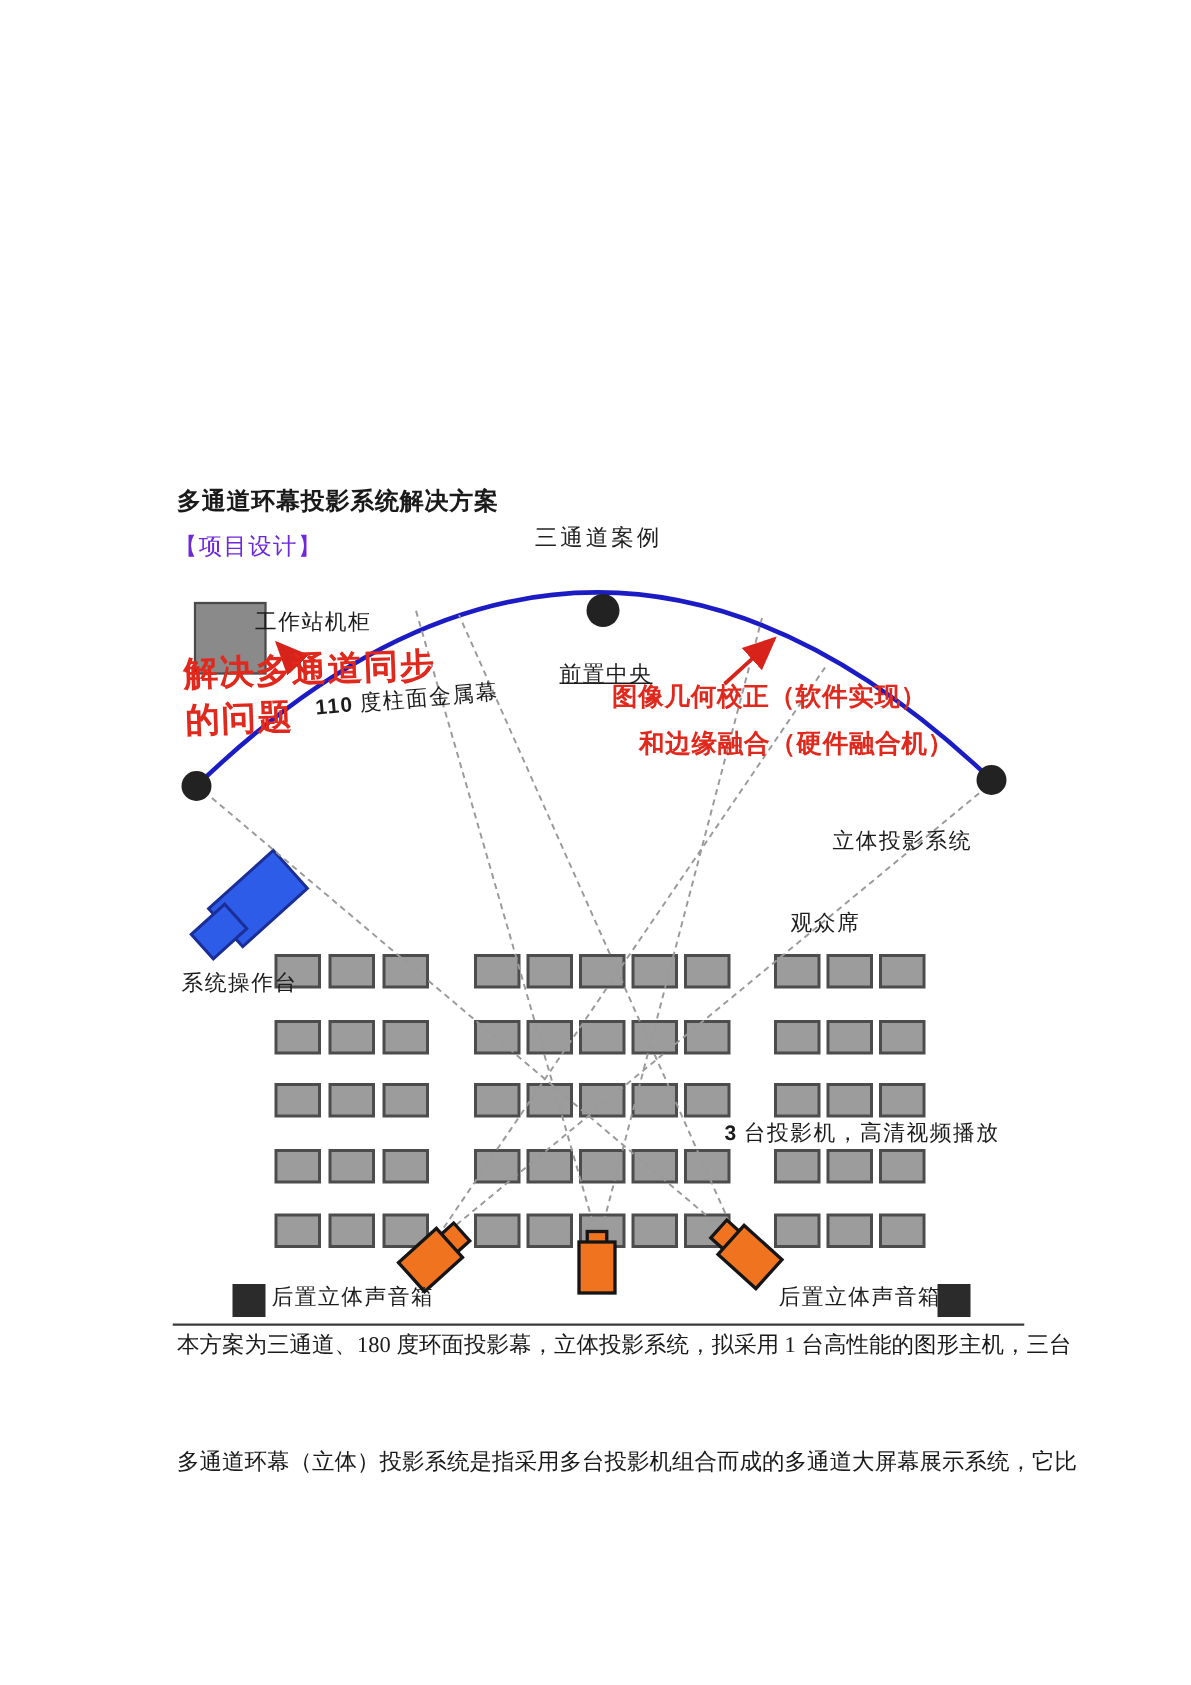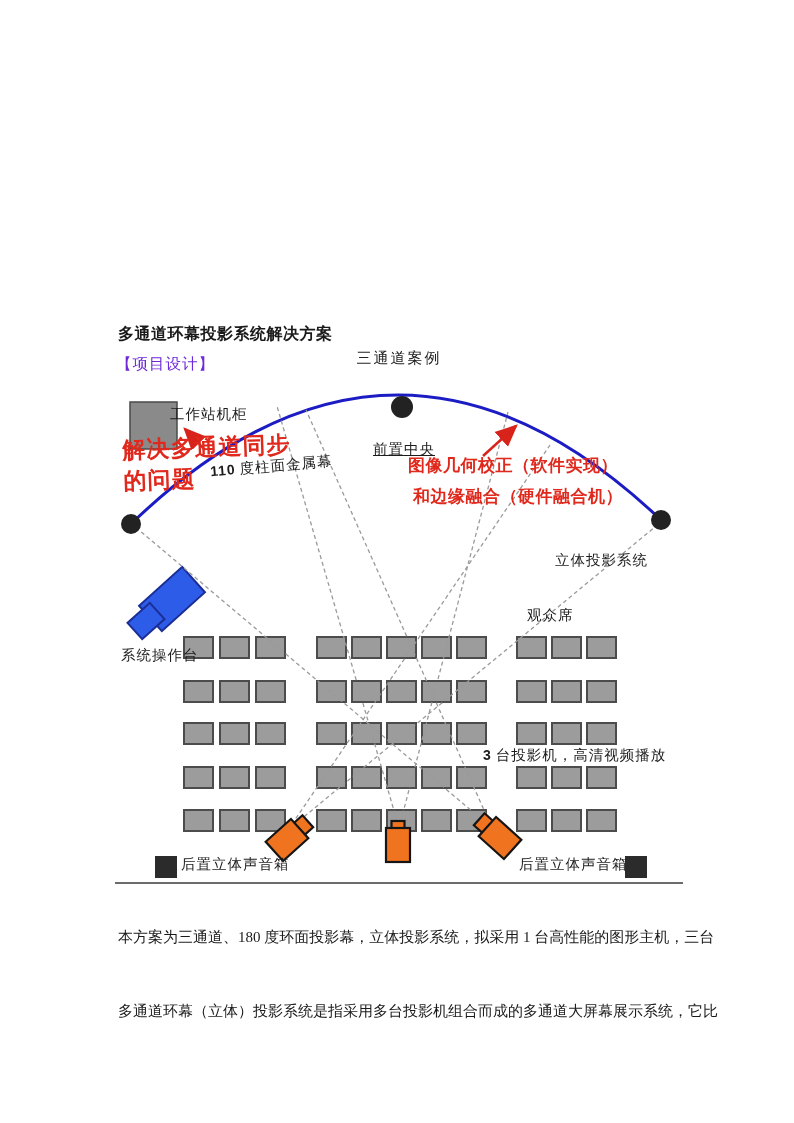--- a/index.html
+++ b/index.html
@@ -34,25 +34,25 @@
     position:absolute;color:#e0281c;white-space:nowrap;
     font-family:"DejaVu Sans","Liberation Sans",sans-serif;font-weight:bold;
   }
   .sync-note{
     left:8px;top:42px;font-size:23px;line-height:31px;transform:rotate(-2deg);
     letter-spacing:1px;
   }
   .calib-note{
     left:293px;top:60px;font-size:17px;line-height:31px;letter-spacing:0.5px;
   }
-  .calib-note .line2{margin-left:5px;}
+  .calib-note .line2{margin-left:18px;}
   .body-text{position:absolute;left:118px;width:566px;font-size:15px;line-height:22px;}
   .body-text div{white-space:nowrap;}
-  .p1{top:886px;margin-top:40px;}
-  .p2{top:1000px;font-family:Liberation Serif, serif;}
+  .p1{top:886px;}
+  .p2{top:964px;font-family:Liberation Serif, serif;}
 </style>
 </head>
 <body>
 
 <div class="page">
 
   <div class="doc-title">多通道环幕投影系统解决方案</div>
   <div class="subtitle">三通道案例</div>
   <div class="section-heading">【项目设计】</div>
 

